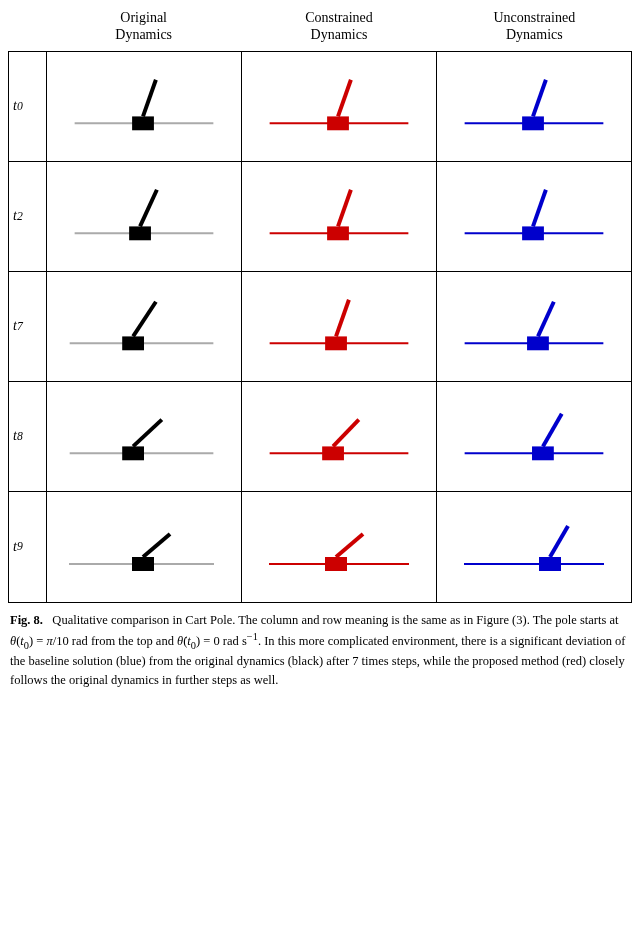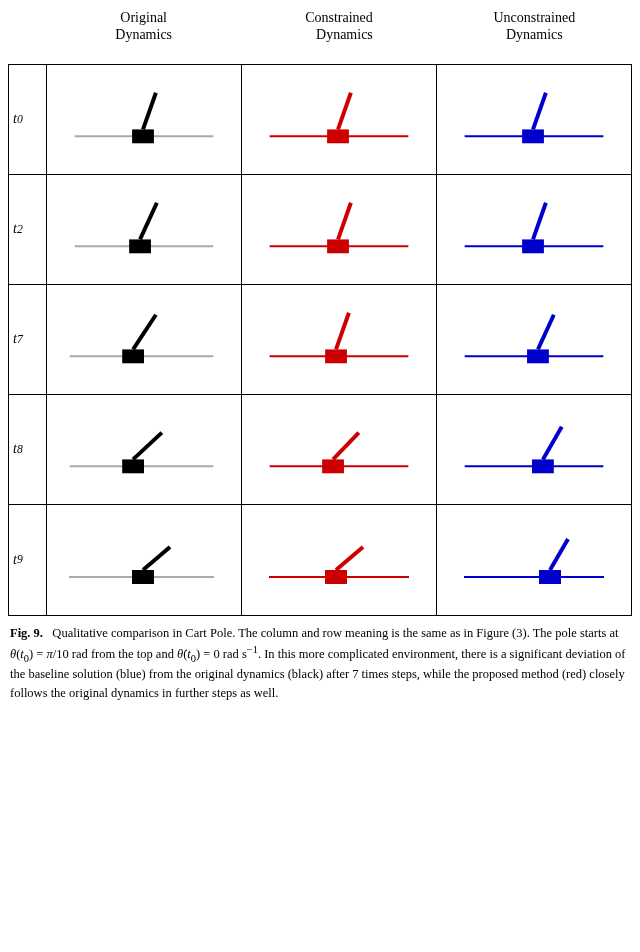--- a/index.html
+++ b/index.html
@@ -15,36 +15,36 @@
     .main-container {
       width: 640px;
       padding: 10px 8px 8px 8px;
     }
 
     
     .header-row {
       display: flex;
       flex-direction: row;
       width: 100%;
-      margin-bottom: 20px;
+      margin-bottom: 7px;
     }
     .header-cell {
       display: flex;
       align-items: center;
       justify-content: center;
       text-align: center;
       font-size: 14px;
       line-height: 1.2;
     }
     .header-label-col {
       width: 38px;
       flex-shrink: 0;
     }
     .header-col-1 { flex: 1; }
-    .header-col-2 { flex: 1; text-align: right; }
+    .header-col-2 { flex: 1; }
     .header-col-3 { flex: 1; font-family: Liberation Serif, serif; }
 
     
     .grid {
       border: 1px solid #000;
       width: 100%;
     }
 
     .grid-row {
       display: flex;
@@ -261,17 +261,17 @@
           <line x1="20" y1="72" x2="160" y2="72" stroke="#0000cc" stroke-width="2"></line>
           <rect x="95" y="65" width="22" height="14" fill="#0000cc"></rect>
           <line x1="106" y1="65" x2="124" y2="34" stroke="#0000cc" stroke-width="4"></line>
         </svg>
       </div>
     </div>
 
   </div>
 
   <div class="caption">
-    <span><b>Fig. 9.</b></span>
+    <span><b>Fig. 8.</b></span>
     &nbsp;&nbsp;Qualitative comparison in Cart Pole. The column and row meaning is the same as in Figure (3). The pole starts at <i>θ</i>(<i>t</i><sub>0</sub>) = <i>π</i>/10 rad from the top and <i>θ̇</i>(<i>t</i><sub>0</sub>) = 0 rad s<sup>−1</sup>. In this more complicated environment, there is a significant deviation of the baseline solution (blue) from the original dynamics (black) after 7 times steps, while the proposed method (red) closely follows the original dynamics in further steps as well.
   </div>
 
 </div>
 
 </body></html>

